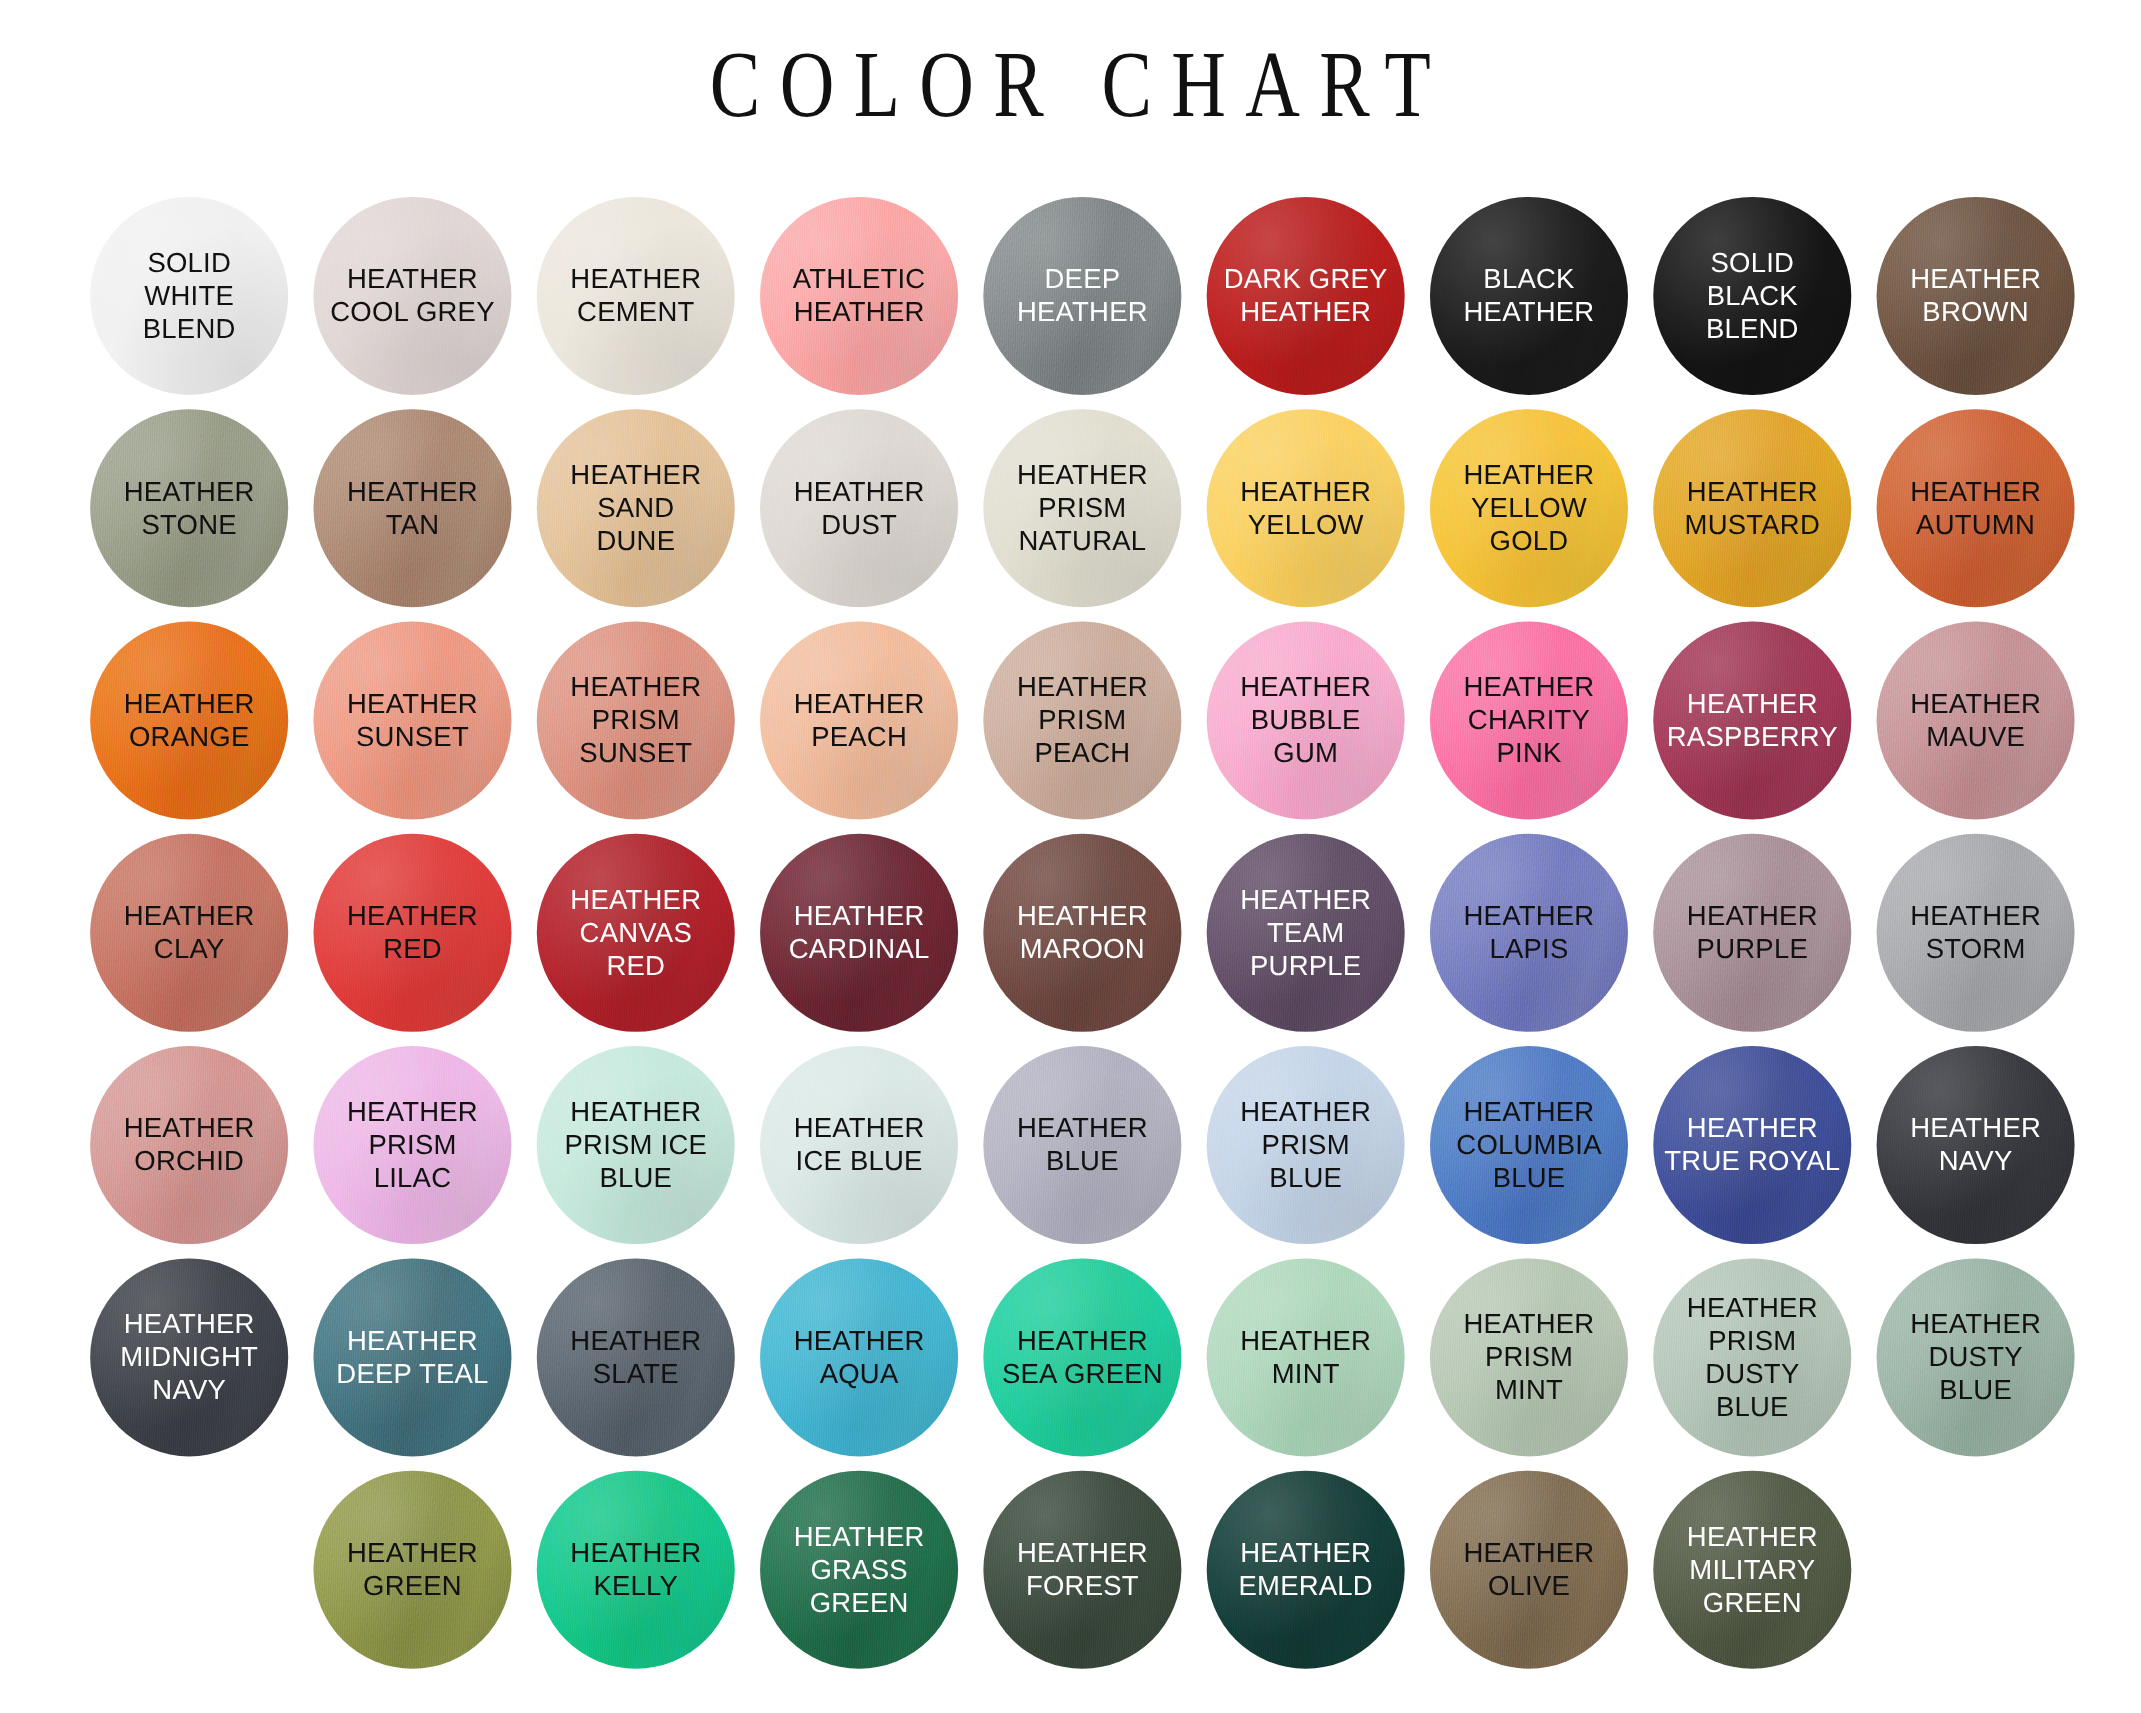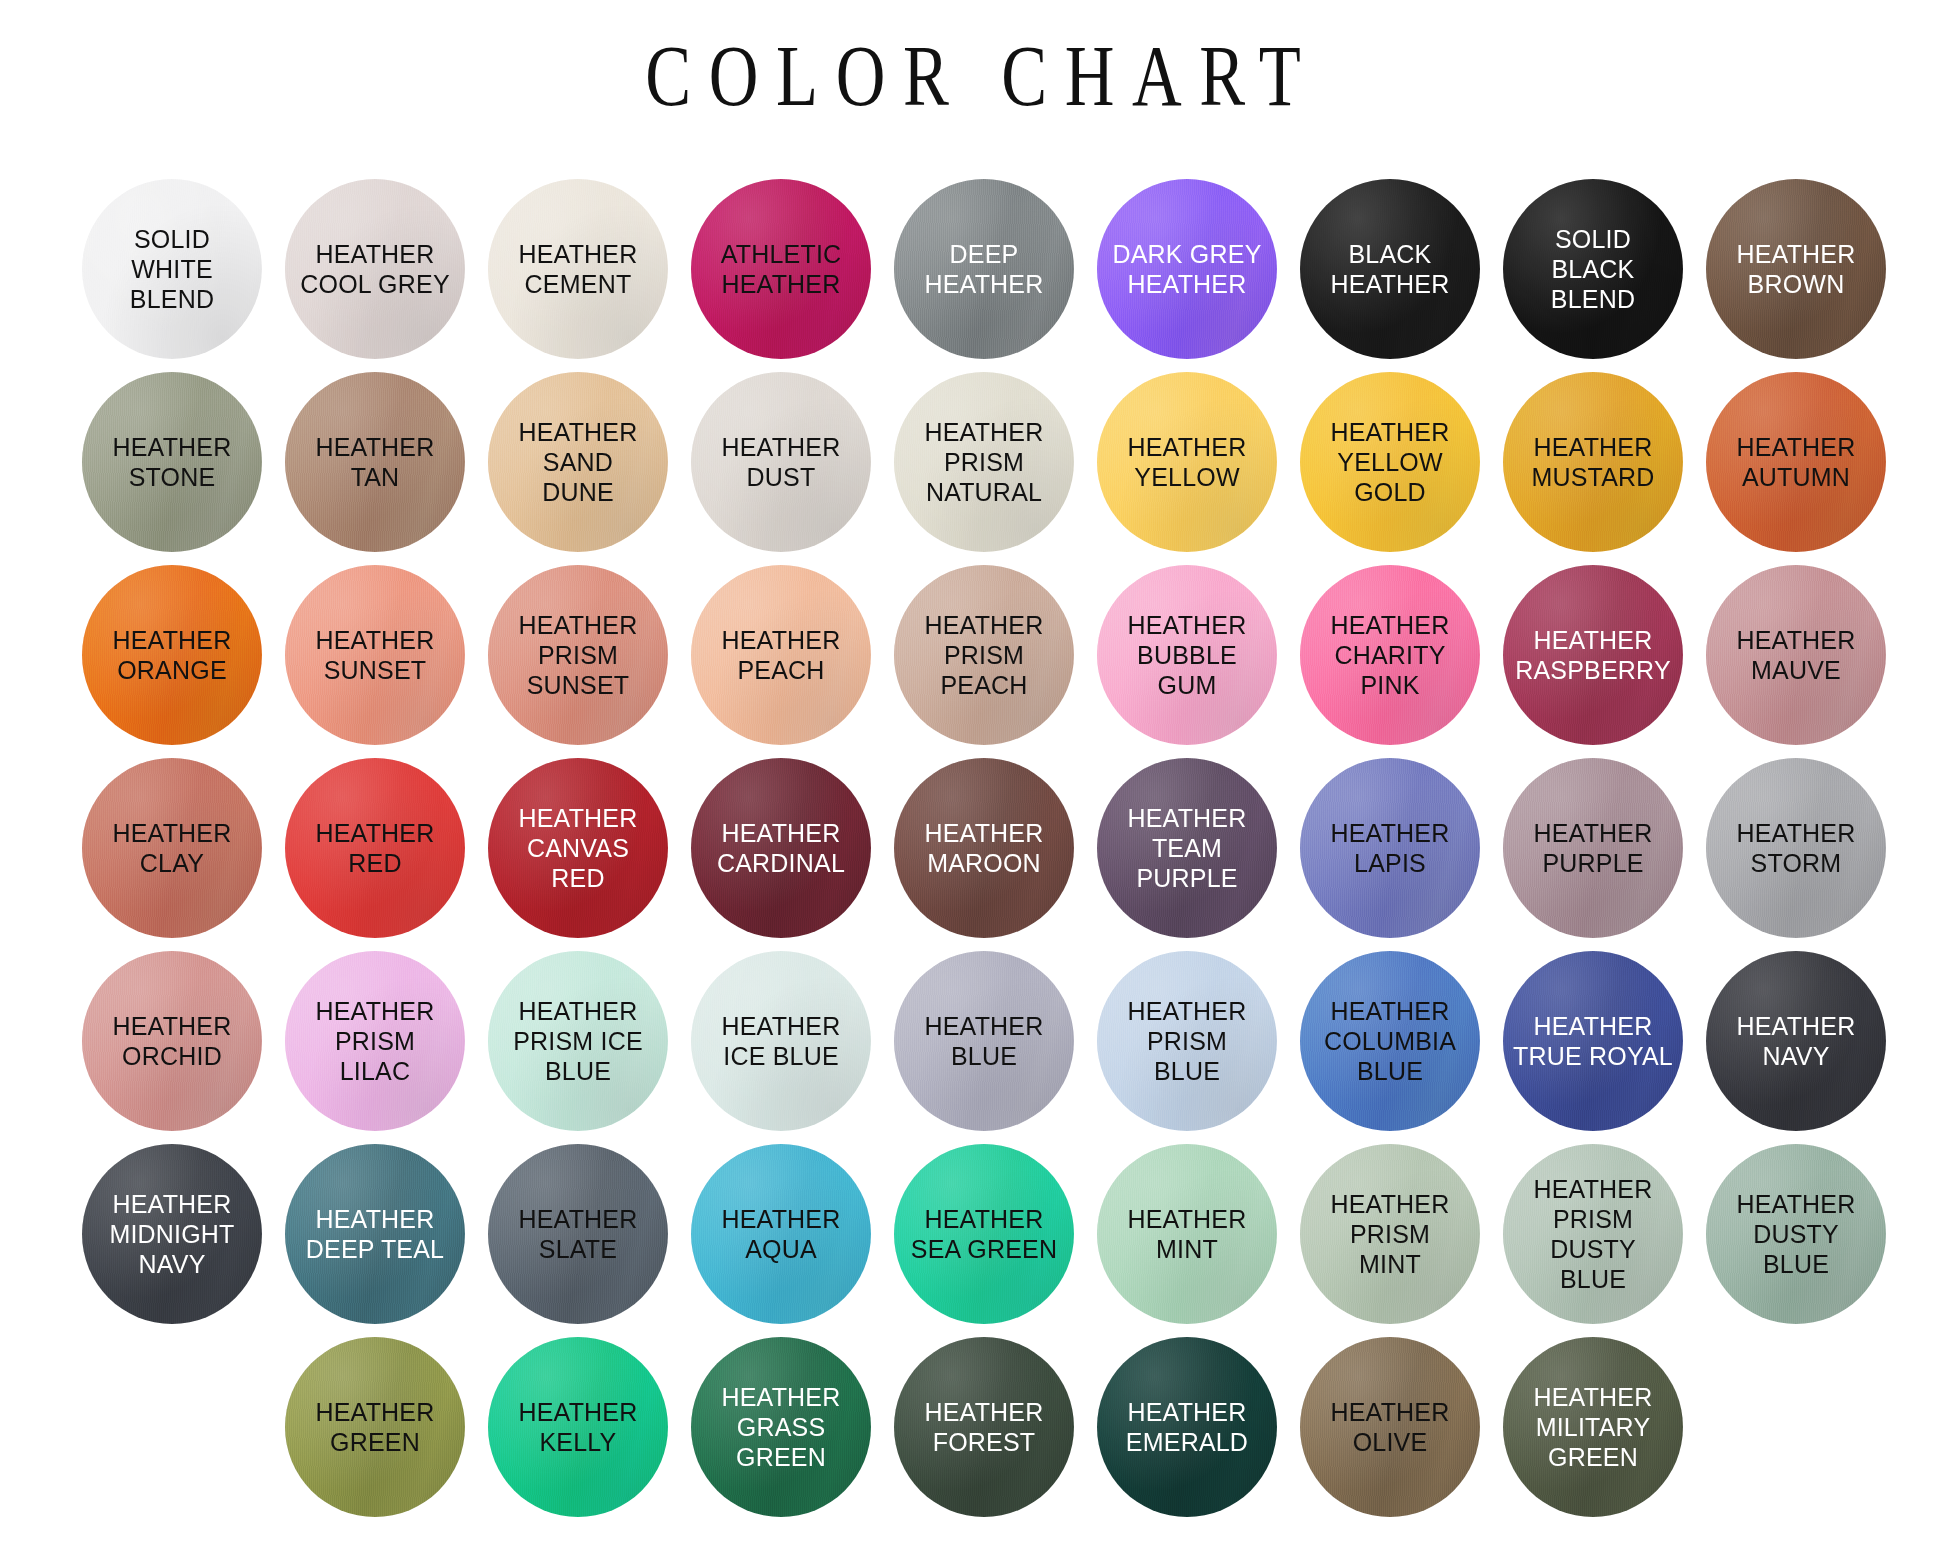--- a/index.html
+++ b/index.html
@@ -139,29 +139,29 @@
 BLEND</div>
         </div>
         <div class="swatch" style="left: 203px; background-color: rgb(224, 214, 212);">
           <div class="swatch-label label-dark">HEATHER
 COOL GREY</div>
         </div>
         <div class="swatch" style="left: 406px; background-color: rgb(236, 230, 220);">
           <div class="swatch-label label-dark">HEATHER
 CEMENT</div>
         </div>
-        <div class="swatch" style="left: 609px; background-color: #be185d;">
+        <div class="swatch" style="left: 609px; background-color: #fca5a5;">
           <div class="swatch-label label-dark">ATHLETIC
 HEATHER</div>
         </div>
         <div class="swatch" style="left: 812px; background-color: rgb(126, 132, 134);">
           <div class="swatch-label label-light">DEEP
 HEATHER</div>
         </div>
-        <div class="swatch" style="left: 1015px; background-color: #8b5cf6;">
+        <div class="swatch" style="left: 1015px; background-color: #b91c1c;">
           <div class="swatch-label label-light">DARK GREY
 HEATHER</div>
         </div>
         <div class="swatch" style="left: 1218px; background-color: rgb(26, 26, 26);">
           <div class="swatch-label label-light">BLACK
 HEATHER</div>
         </div>
         <div class="swatch" style="left: 1421px; background-color: rgb(20, 20, 20);">
           <div class="swatch-label label-light">SOLID
 BLACK

